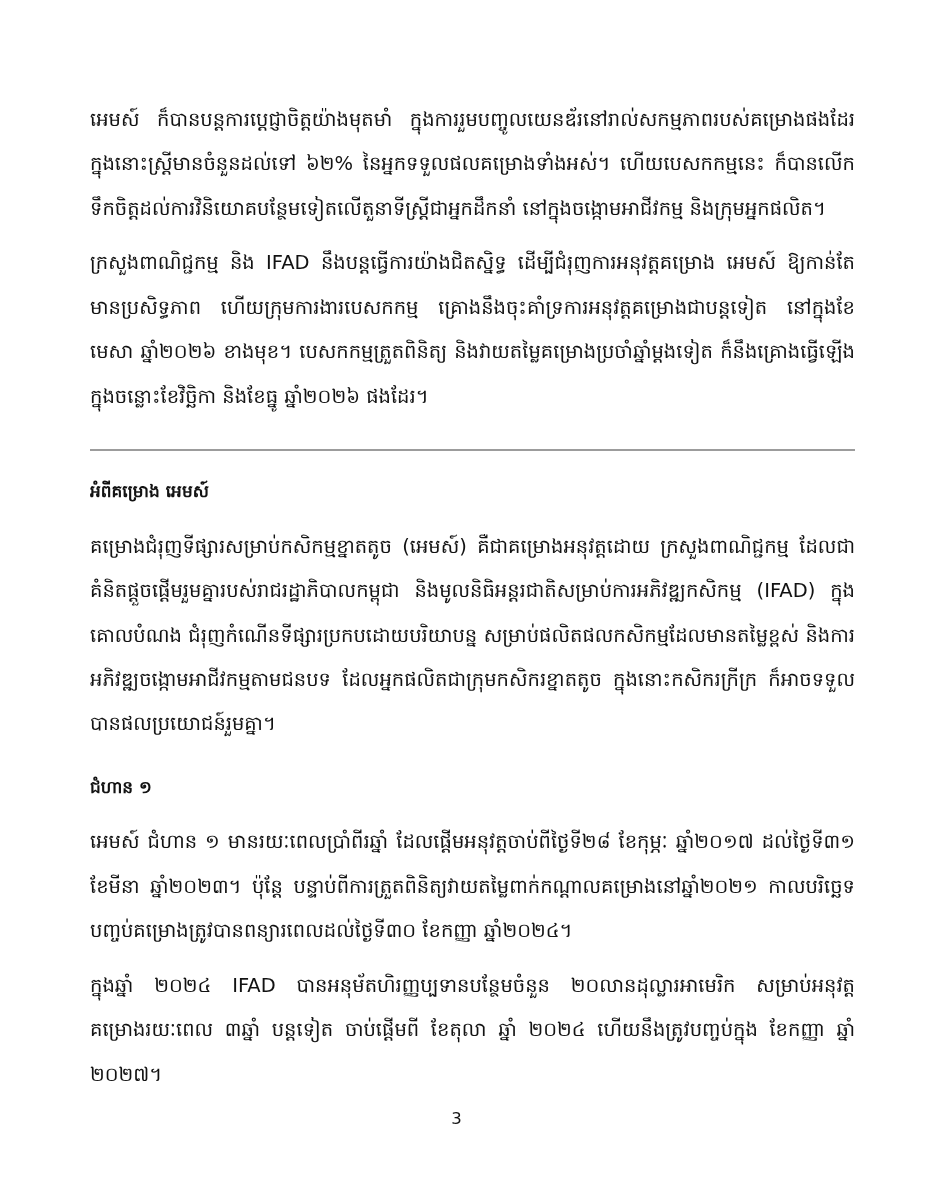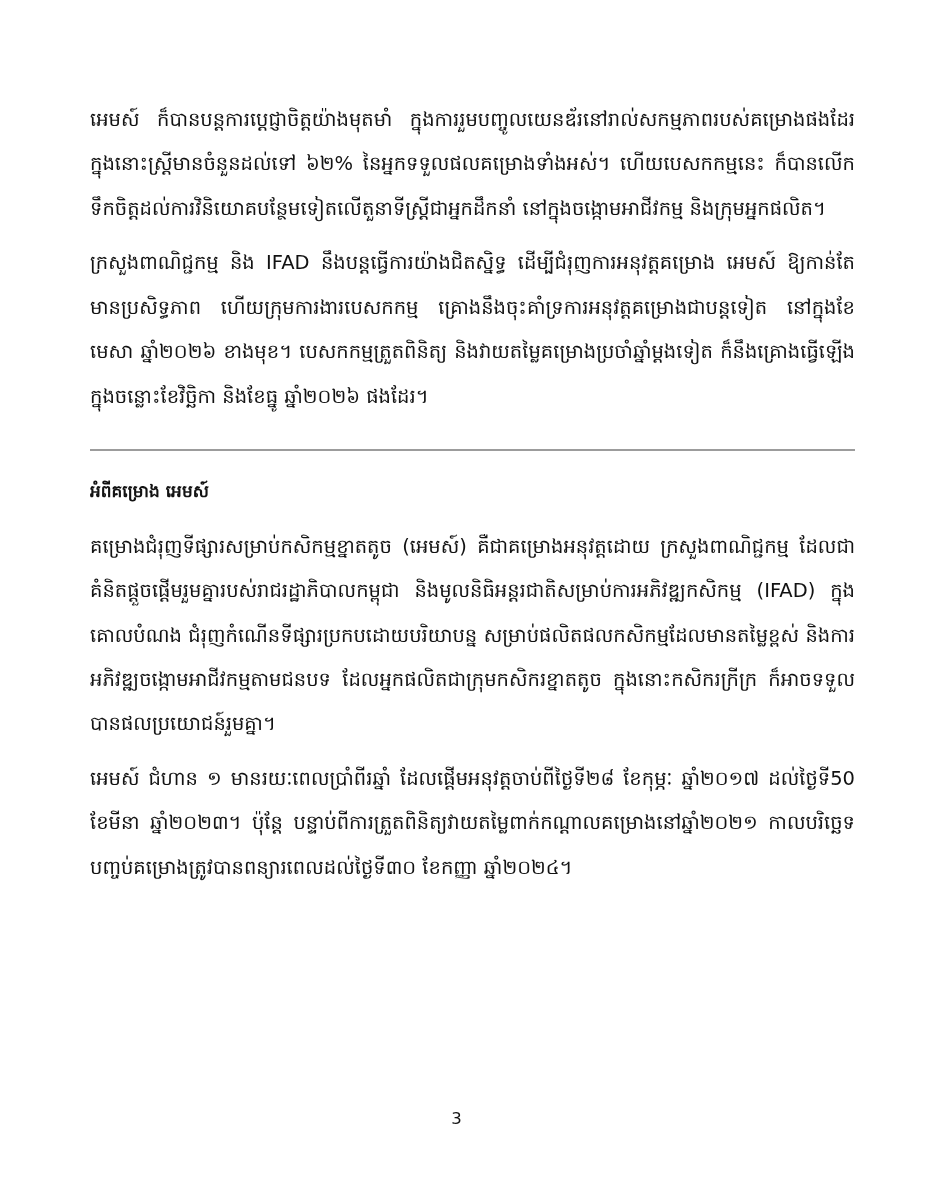--- a/index.html
+++ b/index.html
@@ -55,20 +55,22 @@
   <p class="body-text">អេមស៍ ក៏បានបន្តការប្ដេជ្ញាចិត្តយ៉ាងមុតមាំ ក្នុងការរួមបញ្ចូលយេនឌ័រនៅរាល់សកម្មភាពរបស់គម្រោងផងដែរ ក្នុងនោះស្ត្រីមានចំនួនដល់ទៅ ៦២% នៃអ្នកទទួលផលគម្រោងទាំងអស់។ ហើយបេសកកម្មនេះ ក៏បានលើកទឹកចិត្តដល់ការវិនិយោគបន្ថែមទៀតលើតួនាទីស្ត្រីជាអ្នកដឹកនាំ នៅក្នុងចង្កោមអាជីវកម្ម និងក្រុមអ្នកផលិត។</p>
 
   <p class="body-text">ក្រសួងពាណិជ្ជកម្ម និង IFAD នឹងបន្តធ្វើការយ៉ាងជិតស្និទ្ធ ដើម្បីជំរុញការអនុវត្តគម្រោង អេមស៍ ឱ្យកាន់តែមានប្រសិទ្ធភាព ហើយក្រុមការងារបេសកកម្ម គ្រោងនឹងចុះគាំទ្រការអនុវត្តគម្រោងជាបន្តទៀត នៅក្នុងខែមេសា ឆ្នាំ២០២៦ ខាងមុខ។ បេសកកម្មត្រួតពិនិត្យ និងវាយតម្លៃគម្រោងប្រចាំឆ្នាំម្ដងទៀត ក៏នឹងគ្រោងធ្វើឡើងក្នុងចន្លោះខែវិច្ឆិកា និងខែធ្នូ ឆ្នាំ២០២៦ ផងដែរ។</p>
 
   <hr class="divider">
 
   <h2 class="section-heading">អំពីគម្រោង អេមស៍</h2>
 
   <p class="body-text">គម្រោងជំរុញទីផ្សារសម្រាប់កសិកម្មខ្នាតតូច (អេមស៍) គឺជាគម្រោងអនុវត្តដោយ ក្រសួងពាណិជ្ជកម្ម ដែលជាគំនិតផ្ដួចផ្ដើមរួមគ្នារបស់រាជរដ្ឋាភិបាលកម្ពុជា និងមូលនិធិអន្តរជាតិសម្រាប់ការអភិវឌ្ឍកសិកម្ម (IFAD) ក្នុងគោលបំណង ជំរុញកំណើនទីផ្សារប្រកបដោយបរិយាបន្ន សម្រាប់ផលិតផលកសិកម្មដែលមានតម្លៃខ្ពស់ និងការអភិវឌ្ឍចង្កោមអាជីវកម្មតាមជនបទ ដែលអ្នកផលិតជាក្រុមកសិករខ្នាតតូច ក្នុងនោះកសិករក្រីក្រ ក៏អាចទទួលបានផលប្រយោជន៍រួមគ្នា។</p>
 
+  <h2 class="section-heading">ជំហាន ១</h2>
 
-  <p class="body-text">អេមស៍ ជំហាន ១ មានរយៈពេលប្រាំពីរឆ្នាំ ដែលផ្ដើមអនុវត្តចាប់ពីថ្ងៃទី២៨ ខែកុម្ភៈ ឆ្នាំ២០១៧ ដល់ថ្ងៃទី50 ខែមីនា ឆ្នាំ២០២៣។ ប៉ុន្តែ បន្ទាប់ពីការត្រួតពិនិត្យវាយតម្លៃពាក់កណ្ដាលគម្រោងនៅឆ្នាំ២០២១ កាលបរិច្ឆេទបញ្ចប់គម្រោងត្រូវបានពន្យារពេលដល់ថ្ងៃទី៣០ ខែកញ្ញា ឆ្នាំ២០២៤។</p>
+  <p class="body-text">អេមស៍ ជំហាន ១ មានរយៈពេលប្រាំពីរឆ្នាំ ដែលផ្ដើមអនុវត្តចាប់ពីថ្ងៃទី២៨ ខែកុម្ភៈ ឆ្នាំ២០១៧ ដល់ថ្ងៃទី៣១ ខែមីនា ឆ្នាំ២០២៣។ ប៉ុន្តែ បន្ទាប់ពីការត្រួតពិនិត្យវាយតម្លៃពាក់កណ្ដាលគម្រោងនៅឆ្នាំ២០២១ កាលបរិច្ឆេទបញ្ចប់គម្រោងត្រូវបានពន្យារពេលដល់ថ្ងៃទី៣០ ខែកញ្ញា ឆ្នាំ២០២៤។</p>
 
 
+  <p class="body-text">ក្នុងឆ្នាំ ២០២៤ IFAD បានអនុម័តហិរញ្ញប្បទានបន្ថែមចំនួន ២០លានដុល្លារអាមេរិក សម្រាប់អនុវត្តគម្រោងរយៈពេល ៣ឆ្នាំ បន្តទៀត ចាប់ផ្ដើមពី ខែតុលា ឆ្នាំ ២០២៤ ហើយនឹងត្រូវបញ្ចប់ក្នុង ខែកញ្ញា ឆ្នាំ ២០២៧។</p>
 
   <div class="page-number">3</div>
 
 </div>
 
 </body></html>

